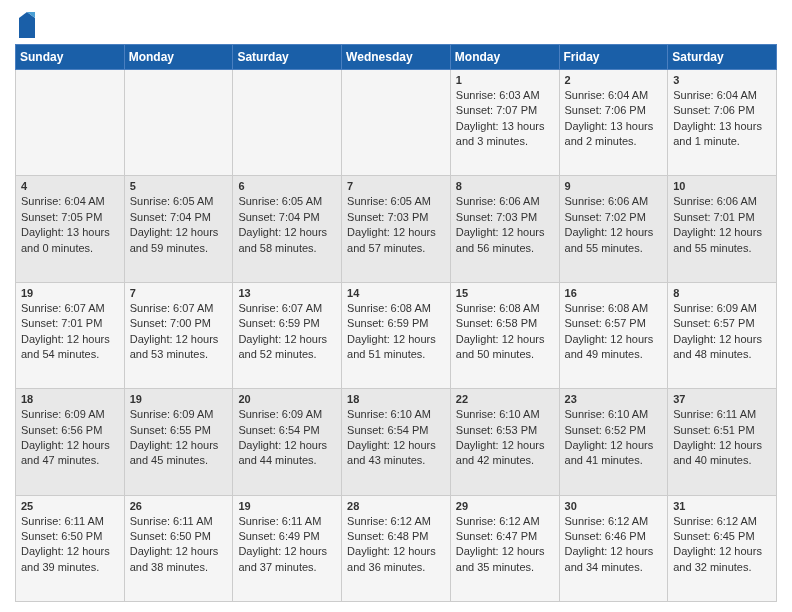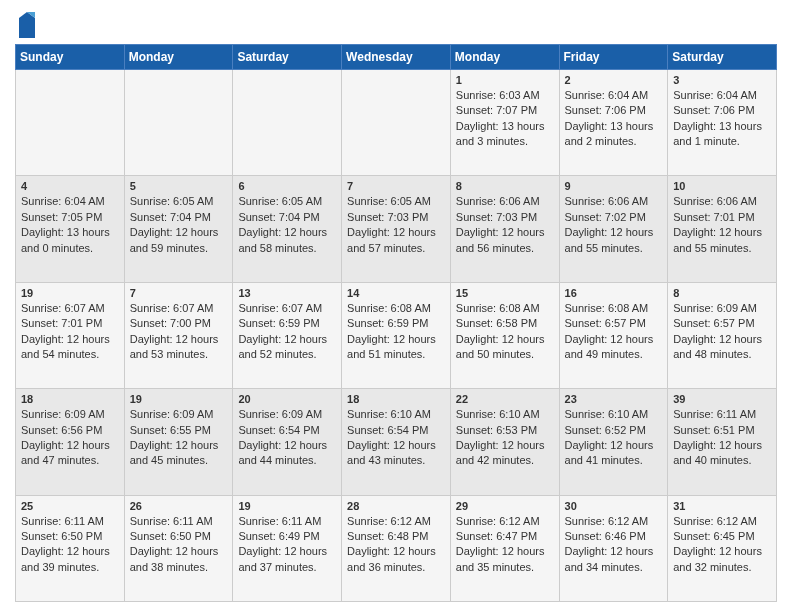--- a/index.html
+++ b/index.html
@@ -309,21 +309,21 @@
 and 42 minutes.</div>
           </td>
           <td>
             <span class="day-number">23</span>
             <div class="day-info" style="white-space: pre-line;">Sunrise: 6:10 AM
 Sunset: 6:52 PM
 Daylight: 12 hours
 and 41 minutes.</div>
           </td>
           <td>
-            <span class="day-number">39</span>
+            <span class="day-number">37</span>
             <div class="day-info" style="white-space: pre-line;">Sunrise: 6:11 AM
 Sunset: 6:51 PM
 Daylight: 12 hours
 and 40 minutes.</div>
           </td>
         </tr>
         <tr>
           <td>
             <span class="day-number">25</span>
             <div class="day-info" style="white-space: pre-line;">Sunrise: 6:11 AM

